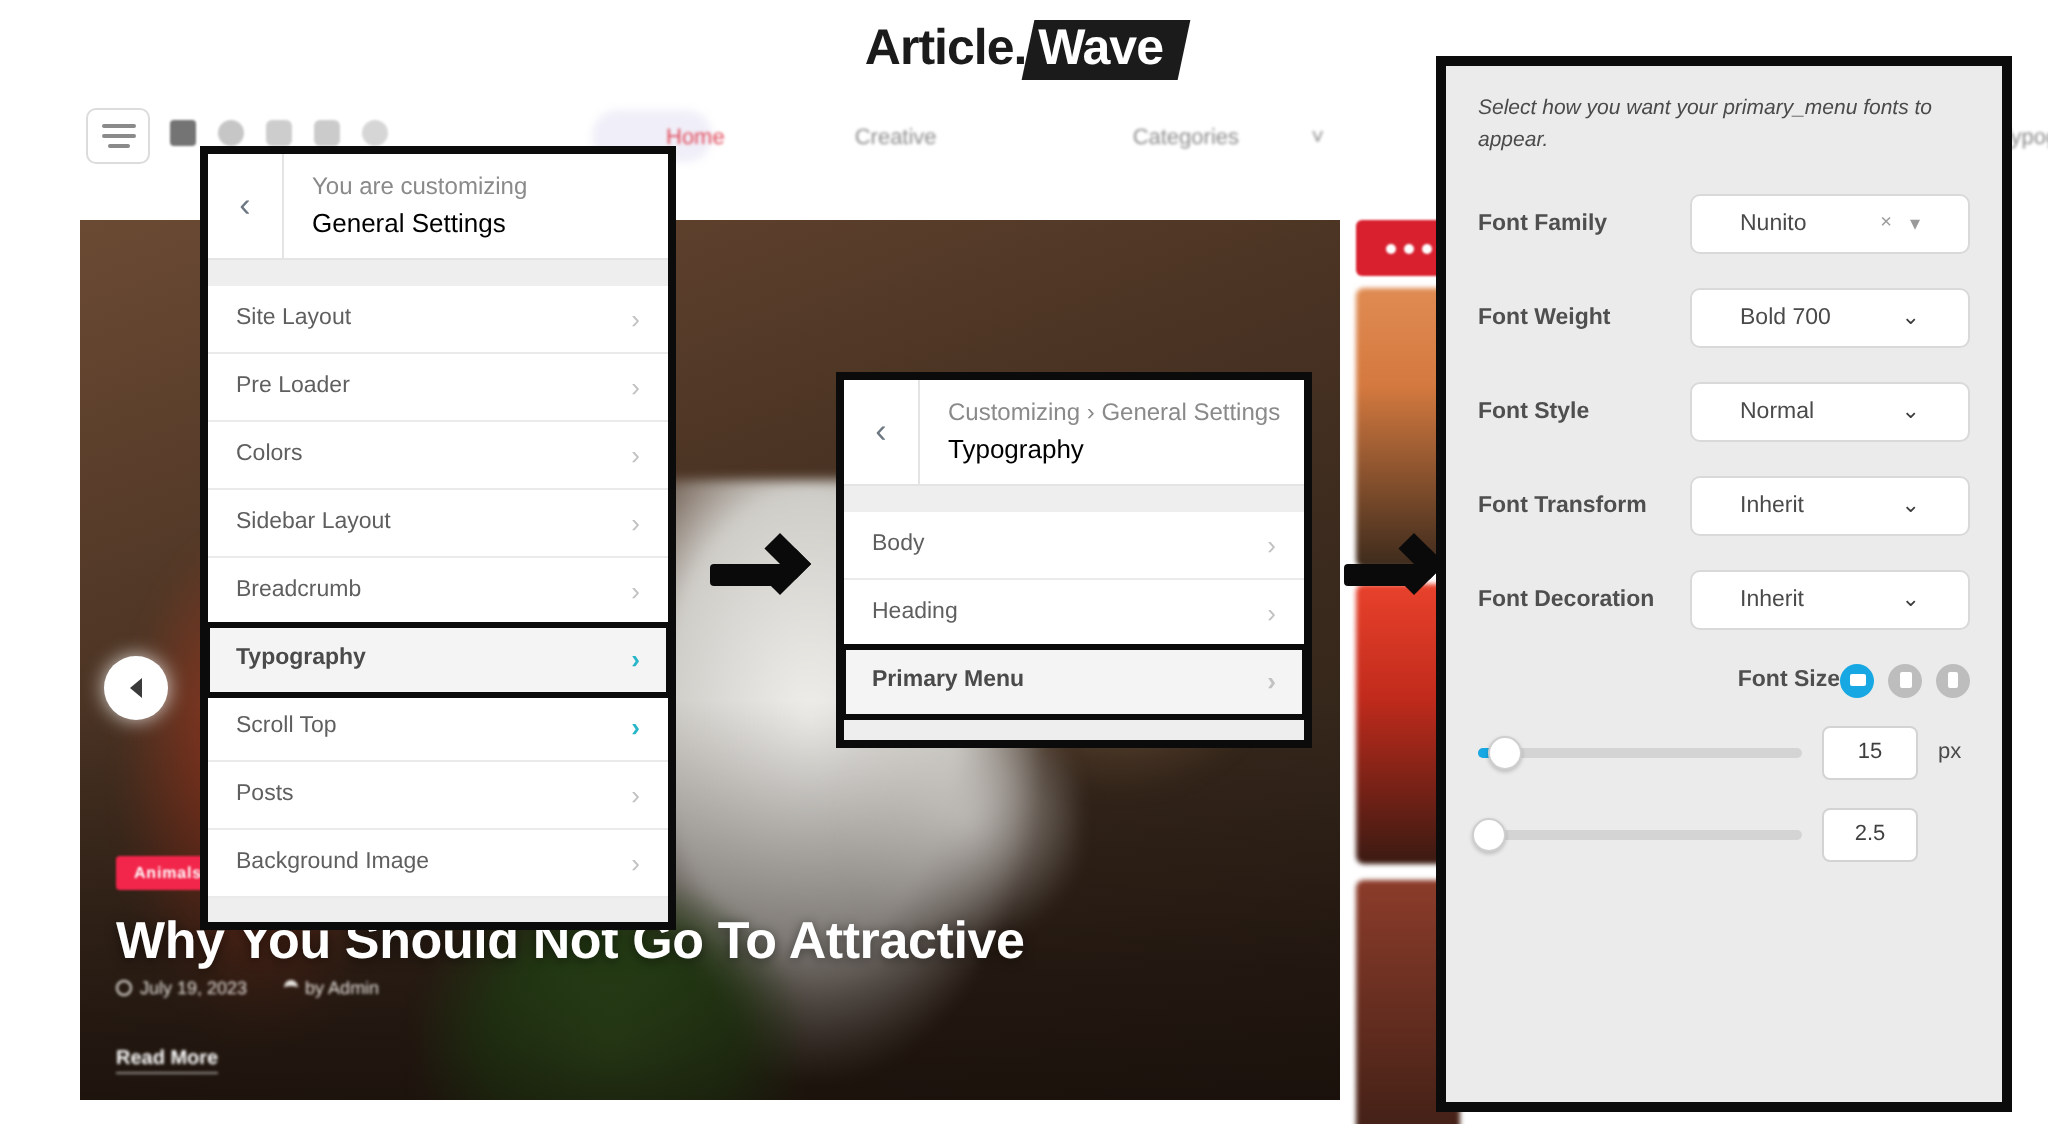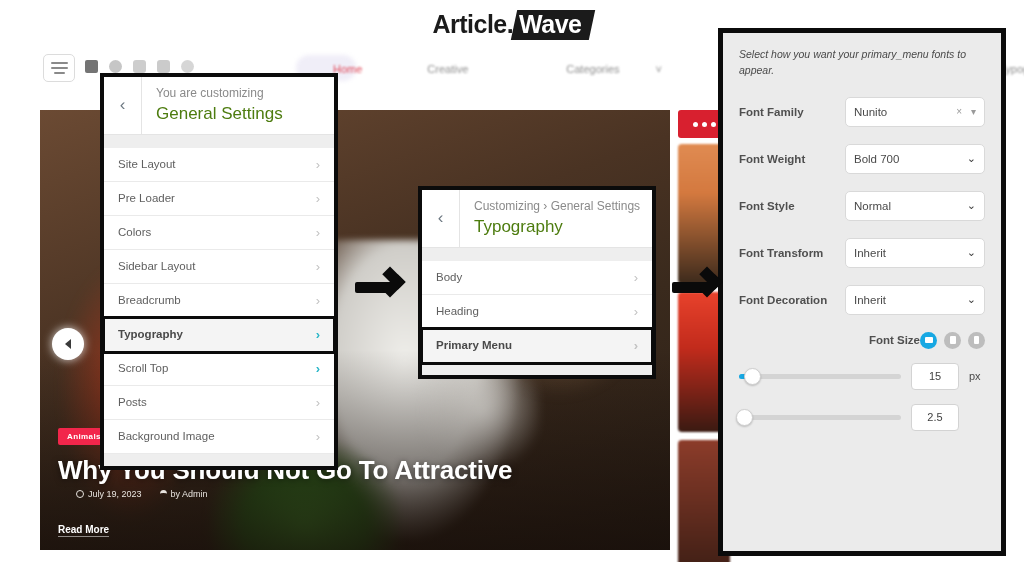--- a/index.html
+++ b/index.html
@@ -108,21 +108,21 @@
     color: #fff; font-size: 8px; font-weight: bold; padding: 4px 9px;
     border-radius: 2px; letter-spacing: .4px; filter: blur(.6px);
   }
   .hero-title {
     position:absolute; left: 58px; top: 455px; width: 560px;
     color: #fff; font-size: 26px; font-weight: bold; letter-spacing: -.2px;
     text-shadow: 0 1px 6px rgba(0,0,0,.5); filter: blur(.35px);
     white-space: nowrap;
   }
   .hero-meta {
-    position:absolute; left: 76px; top: 489px; display: flex; gap: 18px;
+    position:absolute; left: 58px; top: 489px; display: flex; gap: 18px;
     color: #e7e3de; font-size: 9px; filter: blur(.7px);
   }
   .hero-meta .mi { display:flex; align-items:center; gap: 4px; }
   .meta-clock {
     width: 8px; height: 8px; border: 1px solid #e7e3de; border-radius: 50%;
     display:inline-block;
   }
   .meta-user {
     width: 7px; height: 8px; display:inline-block;
     border-top: 3px solid #e7e3de; border-radius: 50% 50% 0 0;
@@ -186,21 +186,21 @@
   .panel-head {
     display:flex; align-items: stretch; background: #ffffff;
     border-bottom: 1px solid #e4e4e4;
   }
   .panel-back {
     width: 38px; display:flex; align-items:center; justify-content:center;
     border-right: 1px solid #e4e4e4; color: #6d7882; font-size: 17px;
   }
   .panel-head-txt { padding: 9px 10px 10px 14px; }
   .panel-kicker { font-size: 12px; color: #8a8a8a; line-height: 1.3; }
-  .panel-title { font-size: 17px; color: #4d7c0f; margin-top: 2px; }
+  .panel-title { font-size: 13px; color: #000000; margin-top: 2px; }
   .panel-sep { height: 13px; background: #eeeeee; }
   .panel-list { background: #fff; }
   .panel-row {
     display:flex; align-items:center; justify-content:space-between;
     padding: 10px 14px; border-bottom: 1px solid #eaeaea;
     font-size: 11.5px; color: #5f5f5f; background:#fff;
   }
   .panel-row .chev { color: #c2c2c2; font-size: 13px; line-height: 1; }
   .panel-row .chev.teal { color: #29b6c8; font-weight: bold; }
   .panel-row.selected {
@@ -224,21 +224,21 @@
     line-height: 1.5; margin-bottom: 18px;
   }
   .field-row {
     display:flex; align-items:center; justify-content: space-between;
     margin-bottom: 17px;
   }
   .field-label { font-size: 11.5px; color: #4f4f4f; font-weight: bold; }
   .field-ctrl {
     width: 140px; height: 30px; background:#fff; border: 1px solid #d9d9d9;
     border-radius: 5px; display:flex; align-items:center;
-    padding: 0 8px; font-size: 11.5px; color: #4a4a4a;
+    padding: 0 24px; font-size: 11.5px; color: #4a4a4a;
     justify-content: space-between;
   }
   .ctrl-icons { display:flex; align-items:center; gap: 9px; color:#9a9a9a; font-size: 10px; }
   .chev-down { font-size: 11px; color: #3c3c3c; }
 
   .slider-block { margin-top: 4px; margin-bottom: 14px; }
   .slider-head {
     display:flex; align-items:center; justify-content: flex-end;
     margin-bottom: 14px;
   }

